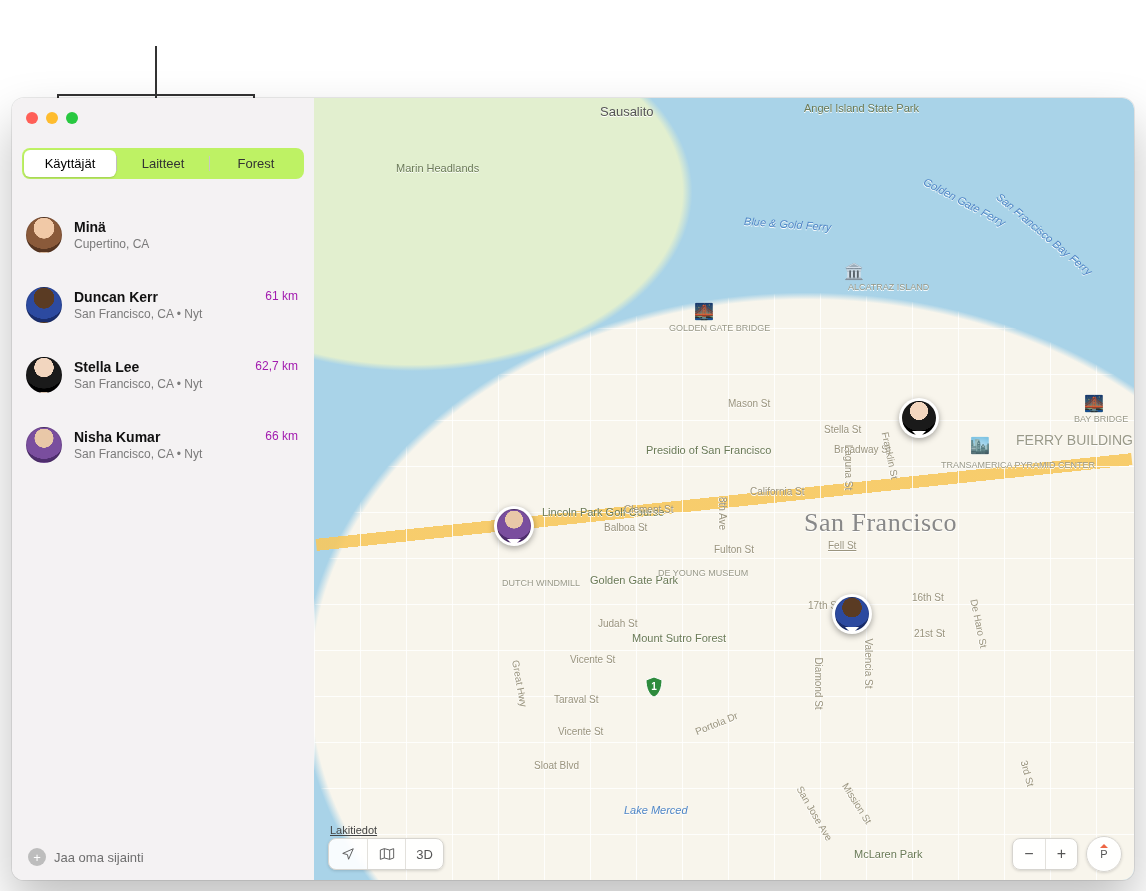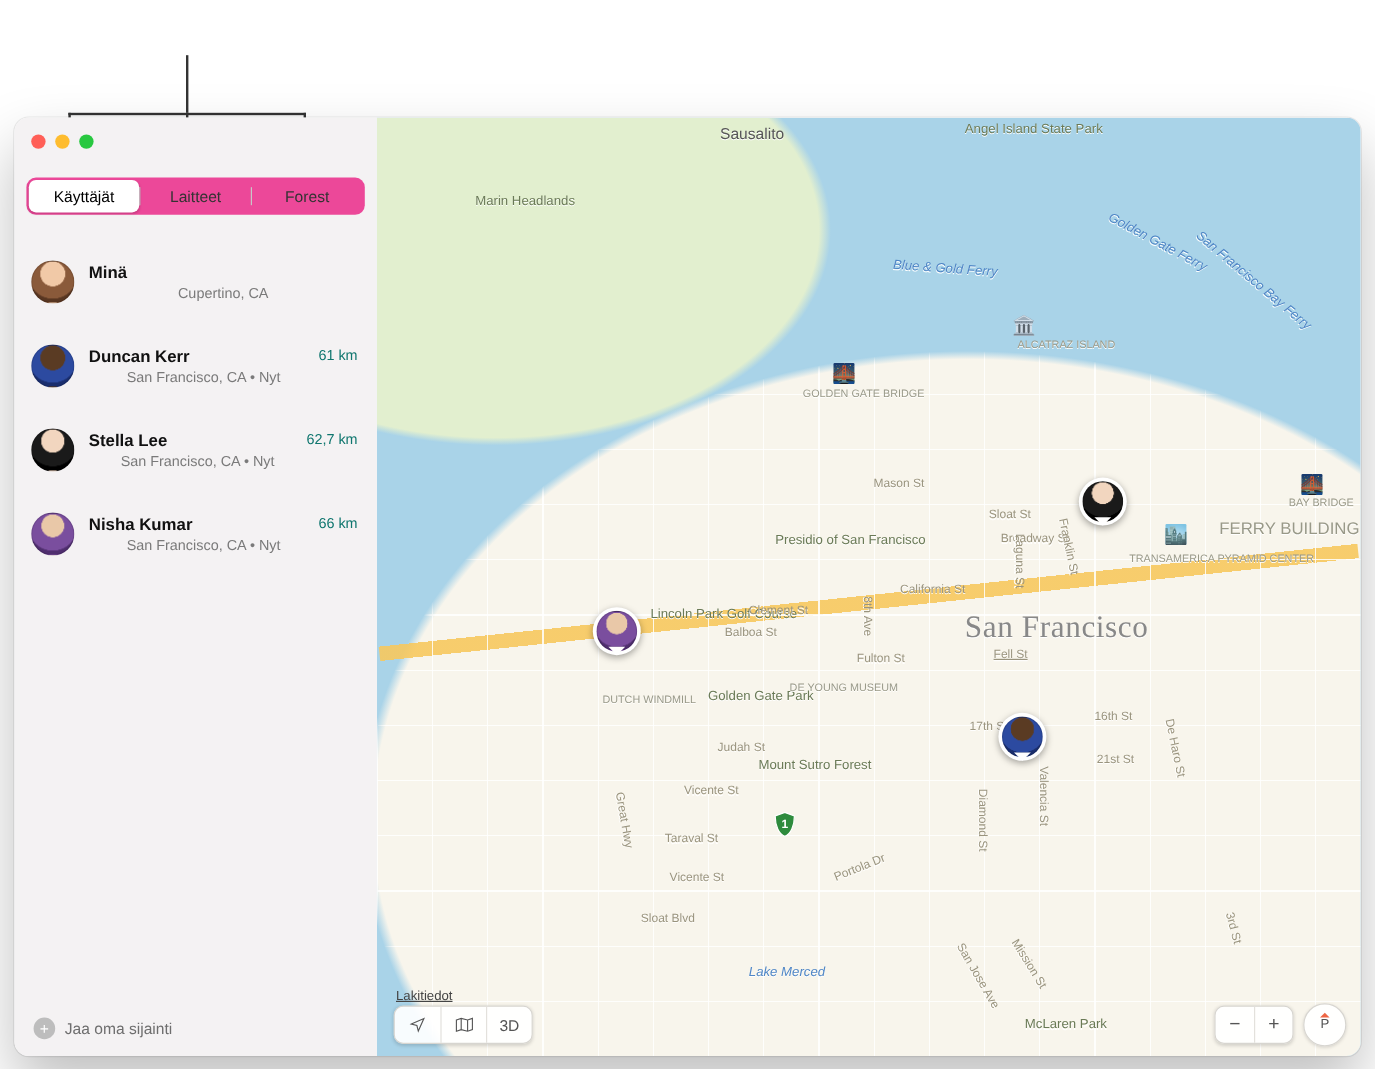--- a/index.html
+++ b/index.html
@@ -24,33 +24,33 @@
   }
 
   
   .traffic { position: absolute; top: 14px; left: 14px; display: flex; gap: 8px; z-index: 5; }
   .dot { width: 12px; height: 12px; border-radius: 50%; }
   .dot.r { background: #ff5f57; } .dot.y { background: #febc2e; } .dot.g { background: #28c840; }
 
   
   .sidebar { width: 302px; height: 100%; background: #f4f2f3; position: relative; display: flex; flex-direction: column; }
 
-  .seg { margin: 50px 10px 0 10px; background: #ec4899; border-radius: 8px; display: flex; padding: 2px; position: relative; }
+  .seg { margin: 50px 10px 0 10px; background: #bef264; border-radius: 8px; display: flex; padding: 2px; position: relative; }
   .seg .tab { flex: 1; text-align: center; font-size: 13px; padding: 6px 0; color: #333; cursor: pointer; border-radius: 6px; position: relative; }
   .seg .tab.active { background: #fff; box-shadow: 0 1px 2px rgba(0,0,0,0.15); font-weight: 500; color: #000; }
   .seg .div { width: 1px; background: #c8c6c7; margin: 6px 0; }
 
   .list { margin-top: 28px; flex: 1; }
   .row { display: flex; align-items: center; padding: 10px 16px 10px 14px; cursor: pointer; }
   .row + .row { margin-top: 14px; }
   .avatar { width: 36px; height: 36px; border-radius: 50%; flex-shrink: 0; border: 1px solid rgba(0,0,0,0.1); }
   .row .txt { margin-left: 12px; flex: 1; min-width: 0; }
   .row .name { font-size: 14px; font-weight: 600; color: #111; }
-  .row .sub  { font-size: 12px; color: #7a7a7a; margin-top: 2px; text-align: center; }
-  .row .dist { font-size: 12px; color: #0f766e; align-self: flex-start; margin-top: 2px; }
+  .row .sub  { font-size: 12px; color: #7a7a7a; margin-top: 2px; }
+  .row .dist { font-size: 12px; color: #a21caf; align-self: flex-start; margin-top: 2px; }
 
   .footer { padding: 14px 16px; display: flex; align-items: center; gap: 8px; color: #6e6e6e; font-size: 13px; cursor: pointer; }
   .plus-circ { width: 18px; height: 18px; border-radius: 50%; background: #bdbdbd; display: flex; align-items: center; justify-content: center; color: #fff; font-size: 13px; line-height: 1; }
 
   
   .map { flex: 1; position: relative; overflow: hidden; }
   .water { position: absolute; inset: 0; background: #a9d3e8; }
   .land {
     position: absolute; inset: 0;
     background:
@@ -208,21 +208,21 @@
       <span class="maplabel poi" style="left:276px; top:476px; width:50px; text-align:center;">Golden Gate Park</span>
       <span class="maplabel" style="left:344px; top:470px; font-size:9px; color:#998; width:60px; text-align:right;">DE YOUNG MUSEUM</span>
       <span class="maplabel" style="left:188px; top:480px; font-size:9px; color:#998; width:60px; text-align:left;">DUTCH WINDMILL</span>
       <span class="maplabel poi" style="left:318px; top:534px;">Mount Sutro Forest</span>
       <span class="maplabel poi" style="left:540px; top:750px;">McLaren Park</span>
       <span class="maplabel blue" style="left:310px; top:706px;">Lake Merced</span>
 
       <span class="maplabel big" style="left:490px; top:410px;">San Francisco</span>
 
       <span class="maplabel st" style="left:414px; top:300px;">Mason St</span>
-      <span class="maplabel st" style="left:510px; top:326px;">Sloat St</span>
+      <span class="maplabel st" style="left:510px; top:326px;">Stella St</span>
       <span class="maplabel st" style="left:520px; top:346px;">Broadway St</span>
       <span class="maplabel st" style="left:436px; top:388px;">California St</span>
       <span class="maplabel st" style="left:512px; top:364px; transform:rotate(90deg);">Laguna St</span>
       <span class="maplabel st" style="left:552px; top:352px; transform:rotate(78deg);">Franklin St</span>
       <span class="maplabel st" style="left:310px; top:406px;">Clement St</span>
       <span class="maplabel st" style="left:290px; top:424px;">Balboa St</span>
       <span class="maplabel st" style="left:400px; top:446px;">Fulton St</span>
       <span class="maplabel st" style="left:514px; top:442px;text-decoration:underline;">Fell St</span>
       <span class="maplabel st" style="left:392px; top:410px; transform:rotate(90deg);">8th Ave</span>
       <span class="maplabel st" style="left:284px; top:520px;">Judah St</span>

